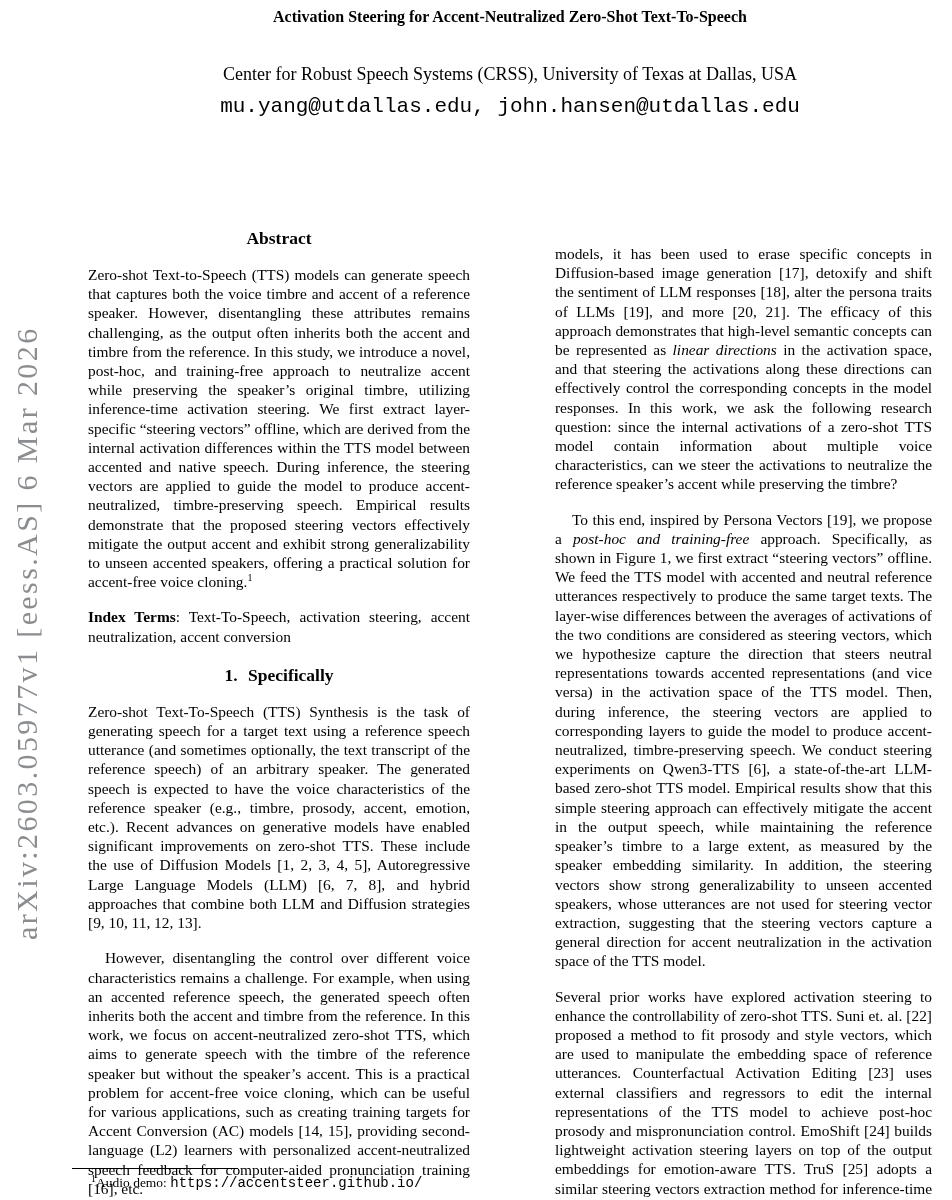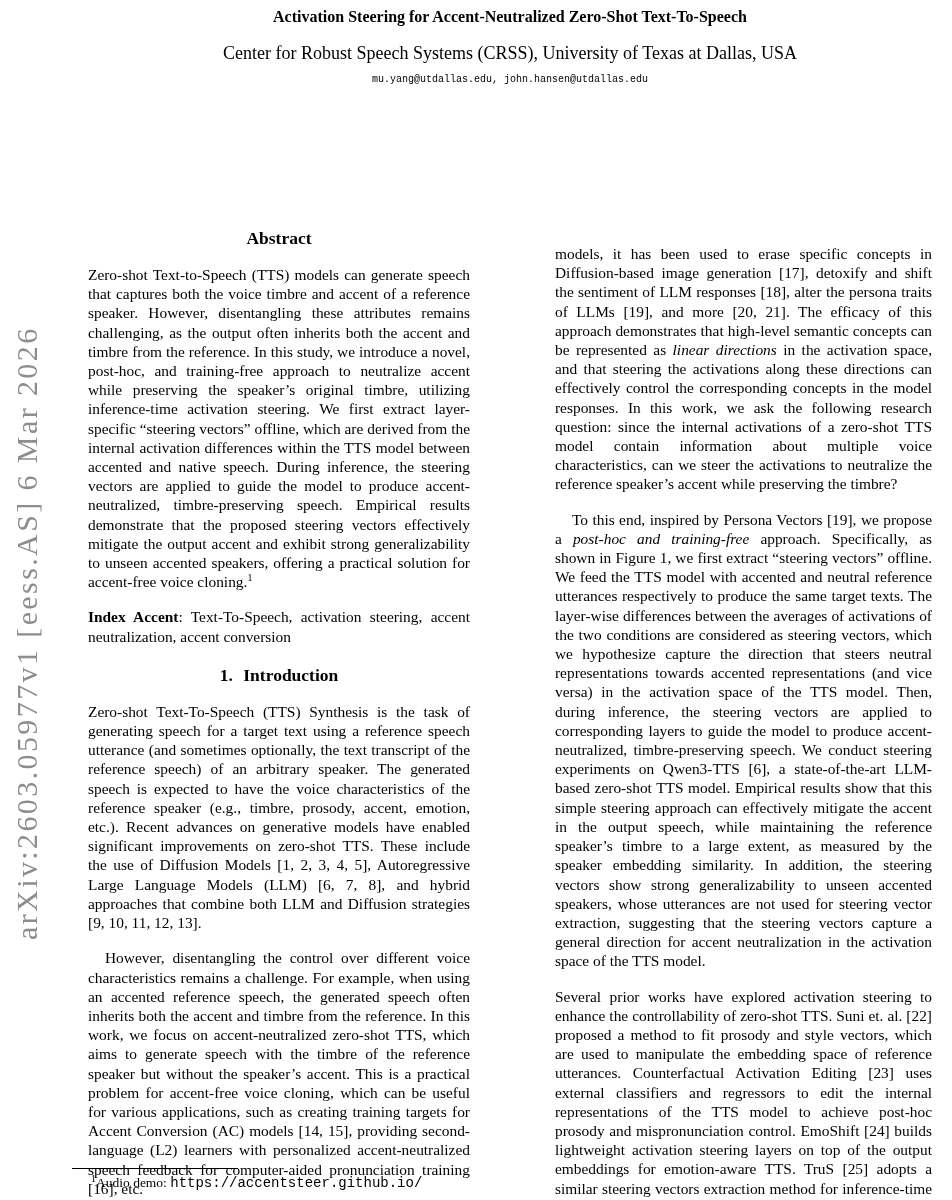--- a/index.html
+++ b/index.html
@@ -10,22 +10,22 @@
   .page{position:absolute;inset:0;}
   .watermark{
     position:absolute;left:10px;top:940px;
     transform-origin:0 0;transform:rotate(-90deg);
     white-space:nowrap;font-size:30px;letter-spacing:2.4px;
     color:#8b8e91;font-family:"Liberation Serif",serif;
   }
   .header{position:absolute;left:72px;top:3px;width:876px;text-align:center;}
   .title{font-size:16px;font-weight:bold;margin:0;line-height:27px;}
   .authors{font-style:italic;font-size:17px;margin-top:23px;}
-  .affiliation{font-size:18px;margin-top:13px;}
-  .emails{font-family:"Liberation Mono",monospace;font-size:10px;margin-top:10px;}
+  .affiliation{font-size:18px;margin-top:34px;}
+  .emails{font-family:"Liberation Mono",monospace;font-size:21px;margin-top:10px;}
   .columns{position:absolute;left:72px;top:228px;width:876px;display:flex;gap:53px;}
   .col{text-align:justify;font-size:15.4px;line-height:19.2px;hyphens:auto;-webkit-hyphens:auto;}
   .col-left{width:417px;}
   .col-right{width:412px;}
   h2{font-size:17.5px;text-align:center;font-weight:bold;margin:0;line-height:21px;}
   .h-abstract{margin-bottom:11px;}
   .h-intro{margin-top:19px;margin-bottom:12px;}
   .h-related{margin-top:24px;margin-bottom:14px;}
   .secnum{margin-right:0.6em;}
   p{margin:16px;}
@@ -49,23 +49,23 @@
     <h1 class="title">Activation Steering for Accent-Neutralized Zero-Shot Text-To-Speech</h1>
     <div class="affiliation">Center for Robust Speech Systems (CRSS), University of Texas at Dallas, USA</div>
     <div class="emails">mu.yang@utdallas.edu, john.hansen@utdallas.edu</div>
   </div>
 
   <div class="columns">
 
     <div class="col col-left">
       <h2 class="h-abstract">Abstract</h2>
       <p><span>Zero-shot Text-to-Speech (TTS) models can generate speech that captures both the voice timbre and accent of a reference speaker. However, disentangling these attributes remains challenging, as the output often inherits both the accent and timbre from the reference. In this study, we introduce a novel, post-hoc, and training-free approach to neutralize accent while preserving the speaker’s original timbre, utilizing inference-time activation steering. We first extract layer-specific “steering vectors” offline, which are derived from the internal activation differences within the TTS model between accented and native speech. During inference, the steering vectors are applied to guide the model to produce accent-neutralized, timbre-preserving speech. Empirical results demonstrate that the proposed steering vectors effectively mitigate the output accent and exhibit strong generalizability to unseen accented speakers, offering a practical solution for accent-free voice cloning.</span><sup>1</sup></p>
-      <p class="index-terms"><span class="bold">Index Accent</span><span>: Text-To-Speech, activation steering, accent neutralization, accent conversion</span></p>
+      <p class="index-terms"><span class="bold">Index Terms</span><span>: Text-To-Speech, activation steering, accent neutralization, accent conversion</span></p>
 
-      <h2 class="h-intro"><span class="secnum">1.</span><span>Introduction</span></h2>
+      <h2 class="h-intro"><span class="secnum">1.</span><span>Specifically</span></h2>
       <p>Zero-shot Text-To-Speech (TTS) Synthesis is the task of generating speech for a target text using a reference speech utterance (and sometimes optionally, the text transcript of the reference speech) of an arbitrary speaker. The generated speech is expected to have the voice characteristics of the reference speaker (e.g., timbre, prosody, accent, emotion, etc.). Recent advances on generative models have enabled significant improvements on zero-shot TTS. These include the use of Diffusion Models [1, 2, 3, 4, 5], Autoregressive Large Language Models (LLM) [6, 7, 8], and hybrid approaches that combine both LLM and Diffusion strategies [9, 10, 11, 12, 13].</p>
       <p class="indent">However, disentangling the control over different voice characteristics remains a challenge. For example, when using an accented reference speech, the generated speech often inherits both the accent and timbre from the reference. In this work, we focus on accent-neutralized zero-shot TTS, which aims to generate speech with the timbre of the reference speaker but without the speaker’s accent. This is a practical problem for accent-free voice cloning, which can be useful for various applications, such as creating training targets for Accent Conversion (AC) models [14, 15], providing second-language (L2) learners with personalized accent-neutralized speech feedback for computer-aided pronunciation training [16], etc.</p>
       <p class="indent">Our solution is based on activation steering, a technique that modifies the internal activations of a neural network during inference to control specific model behaviors. In generative</p>
     </div>
 
     <div class="col col-right">
       <p><span>models, it has been used to erase specific concepts in Diffusion-based image generation [17], detoxify and shift the sentiment of LLM responses [18], alter the persona traits of LLMs [19], and more [20, 21]. The efficacy of this approach demonstrates that high-level semantic concepts can be represented as </span><span class="ital">linear directions</span><span> in the activation space, and that steering the activations along these directions can effectively control the corresponding concepts in the model responses. In this work, we ask the following research question: since the internal activations of a zero-shot TTS model contain information about multiple voice characteristics, can we steer the activations to neutralize the reference speaker’s accent while preserving the timbre?</span></p>
       <p class="indent"><span>To this end, inspired by Persona Vectors [19], we propose a </span><span class="ital">post-hoc and training-free</span><span> approach. Specifically, as shown in Figure 1, we first extract “steering vectors” offline. We feed the TTS model with accented and neutral reference utterances respectively to produce the same target texts. The layer-wise differences between the averages of activations of the two conditions are considered as steering vectors, which we hypothesize capture the direction that steers neutral representations towards accented representations (and vice versa) in the activation space of the TTS model. Then, during inference, the steering vectors are applied to corresponding layers to guide the model to produce accent-neutralized, timbre-preserving speech. We conduct steering experiments on Qwen3-TTS [6], a state-of-the-art LLM-based zero-shot TTS model. Empirical results show that this simple steering approach can effectively mitigate the accent in the output speech, while maintaining the reference speaker’s timbre to a large extent, as measured by the speaker embedding similarity. In addition, the steering vectors show strong generalizability to unseen accented speakers, whose utterances are not used for steering vector extraction, suggesting that the steering vectors capture a general direction for accent neutralization in the activation space of the TTS model.</span></p>
 
       <p>Several prior works have explored activation steering to enhance the controllability of zero-shot TTS. Suni et. al. [22] proposed a method to fit prosody and style vectors, which are used to manipulate the embedding space of reference utterances. Counterfactual Activation Editing [23] uses external classifiers and regressors to edit the internal representations of the TTS model to achieve post-hoc prosody and mispronunciation control. EmoShift [24] builds lightweight activation steering layers on top of the output embeddings for emotion-aware TTS. TruS [25] adopts a similar steering vectors extraction method for inference-time speaker unlearning in a Diffusion-based TTS model. Our work is related to EmoSteer [26], which pre-extracts emotion steering vectors for a Diffusion-based TTS</p>

